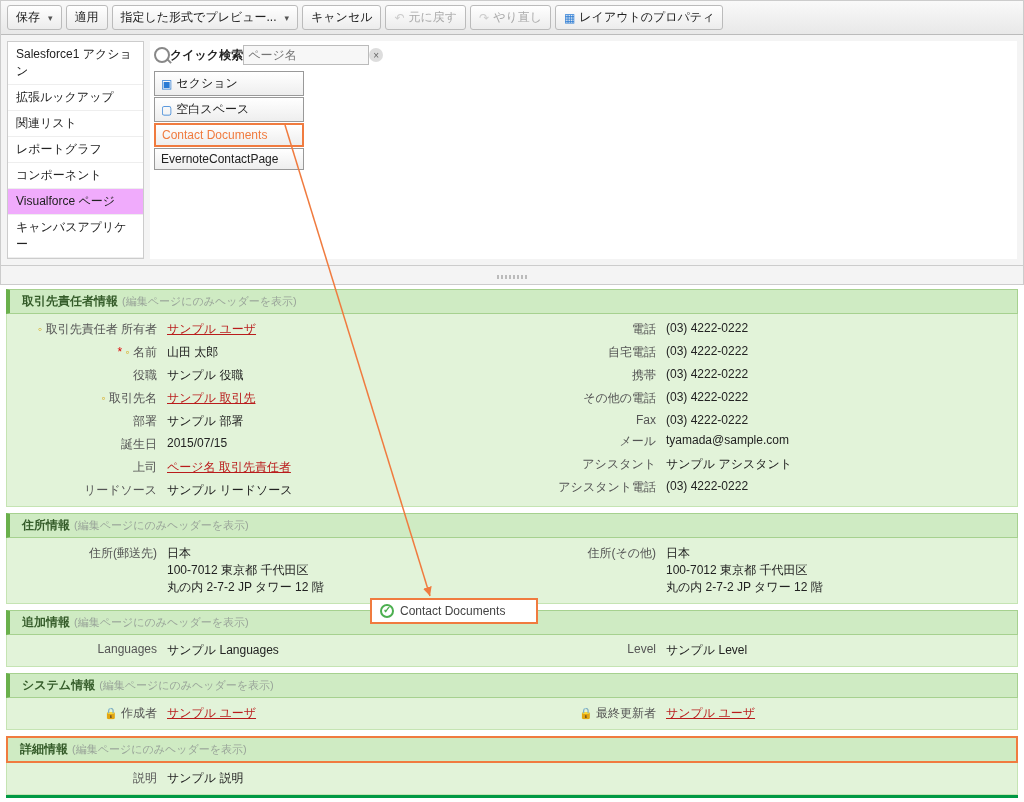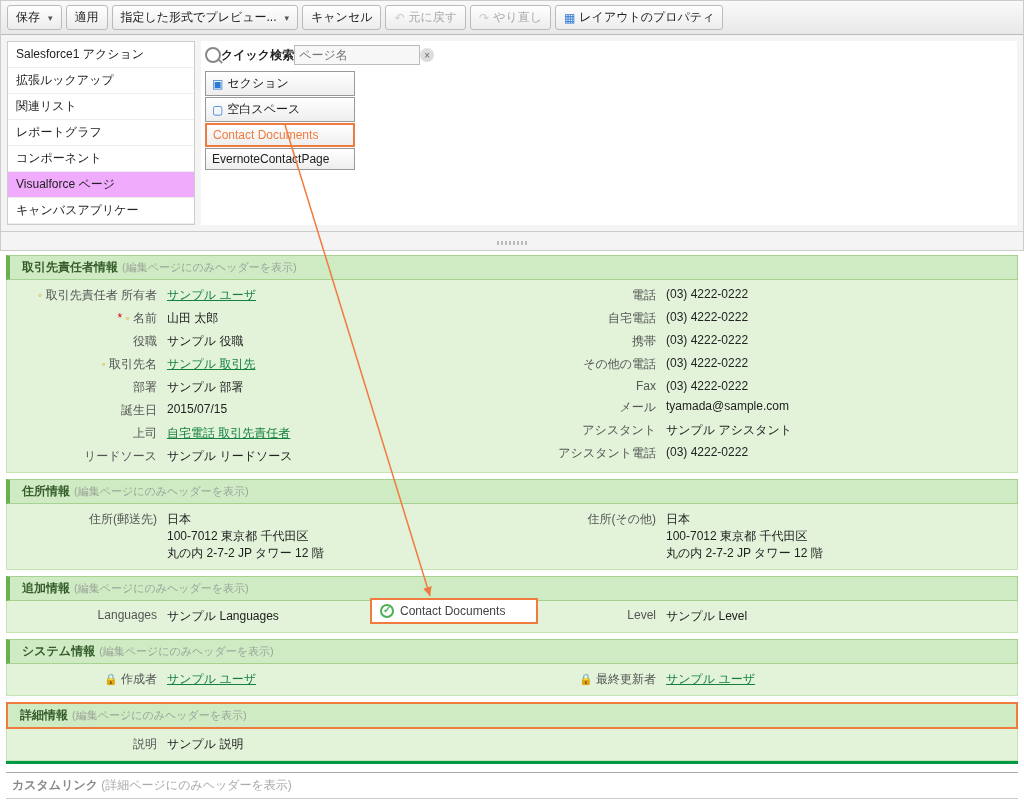--- a/index.html
+++ b/index.html
@@ -4,21 +4,21 @@
 <style>
   * { box-sizing: border-box; margin: 0; padding: 0; }
   body { font-family: "Hiragino Kaku Gothic Pro", Meiryo, sans-serif; font-size: 12px; background: #fff; color: #222; width: 1024px; }
   .top-wrap { background: #f4f4f4; border: 1px solid #ccc; }
   .toolbar { display: flex; align-items: center; gap: 4px; padding: 4px 6px; background: linear-gradient(#f9f9f9,#e8e8e8); border-bottom: 1px solid #bbb; }
   .tb-btn { display: flex; align-items: center; gap: 4px; padding: 3px 8px; font-size: 12px; background: linear-gradient(#fff,#ececec); border: 1px solid #bbb; border-radius: 3px; cursor: pointer; }
   .tb-btn.disabled { color: #aaa; cursor: default; }
   .tb-dd { position:relative; }
   .tb-dd::after { content:"▾"; font-size:9px; margin-left:4px; color:#555;}
   .palette { display: flex; padding: 6px; gap: 6px; }
-  .palette-cats { width: 188px; background: #fff; border: 1px solid #ccc; }
+  .palette-cats { width: 137px; background: #fff; border: 1px solid #ccc; }
   .palette-cats li { list-style: none; padding: 4px 8px; border-bottom: 1px solid #eee; cursor: pointer; }
   .palette-cats li.active { background: #f0abfc; }
   .palette-body { flex: 1; background: #fff; border: 0; padding: 4px; position: relative; }
   .search-row { display: flex; align-items: center; gap: 0; margin-bottom: 6px; }
   .search-row .mag { width:16px; height:16px; border:2px solid #888; border-radius:50%; position:relative;}
   .search-row .mag::after{content:""; position:absolute; width:6px; height:2px; background:#888; transform:rotate(45deg); right:-4px; bottom:-1px;}
   .search-input { width: 126px; border: 1px solid #bbb; padding: 2px 4px; font-size:12px; background:#f7f7f7; }
   .clear-x { width:14px;height:14px;border-radius:50%;background:#ddd;color:#666;display:flex;align-items:center;justify-content:center;font-size:10px;cursor:pointer;}
   .palette-items { display:flex; flex-direction:column; width:150px; }
   .p-item { border:1px solid #999; background:linear-gradient(#fff,#eee); padding:3px 6px; margin-bottom:1px; font-size:12px; display:flex; align-items:center; gap:4px; cursor:grab;}
@@ -31,21 +31,21 @@
   .sect-hd { background:#cfebc3; border:1px solid #a6d18f; border-left:4px solid #6ab04c; padding:3px 12px; font-weight:bold; color:#355c2a; }
   .sect-hd .hint { font-weight:normal; color:#9aa59a; font-size:11px; margin-left:4px;}
   .sect-body { background:#e2f3d9; border:1px solid #c5e4b3; border-top:none; padding:4px 6px; }
   .sect-detail .sect-hd { border:2px solid #f07b3f; }
   .sect-detail { border-bottom:3px solid #094; }
   .row2 { display:flex; }
   .col { flex:1; }
   .fld { display:flex; padding:3px 4px; gap:10px; }
   .fld-lbl { width:140px; text-align:right; color:#555; }
   .fld-val { flex:1; color:#222; }
-  .fld-val a { color:#15803d; text-decoration:underline;text-align:center; }
+  .fld-val a { color:#b91c1c; text-decoration:underline;text-align:center; }
   .req { color:#d00; }
   .ro { color:#d59f00; }
   .custom-section .hd { border-top:1px solid #aaa; border-bottom:1px solid #ccc; padding:4px 6px; margin-top:8px; }
   .custom-section .title { color:#888; font-weight:bold; }
   .mobile-title { font-weight:bold; font-size:14px; padding:18px 8px 8px; display:flex; align-items:center; gap:6px;}
   .drop-target { position:absolute; left:370px; top:598px; width:168px; border:2px solid #f07b3f; background:#fff; padding:4px 8px; display:flex; align-items:center; gap:6px; font-size:12px; color:#444;}
   .drop-target .chk { width:14px;height:14px;border:2px solid #4caf50;border-radius:50%;position:relative;}
   .drop-target .chk::after{content:"✓";position:absolute;left:1px;top:-2px;color:#4caf50;font-size:10px;font-weight:bold;}
   svg.arrow { position:absolute; pointer-events:none; z-index:5; left:0; top:0; }
   .lock { color:#d59f00; font-size:11px;}
@@ -136,21 +136,21 @@
           <div class="fld">
             <div class="fld-lbl">部署</div>
             <div class="fld-val">サンプル 部署</div>
           </div>
           <div class="fld">
             <div class="fld-lbl">誕生日</div>
             <div class="fld-val">2015/07/15</div>
           </div>
           <div class="fld">
             <div class="fld-lbl">上司</div>
-            <div class="fld-val"><a>自宅電話 取引先責任者</a></div>
+            <div class="fld-val"><a>ページ名 取引先責任者</a></div>
           </div>
           <div class="fld">
             <div class="fld-lbl">リードソース</div>
             <div class="fld-val">サンプル リードソース</div>
           </div>
         </div>
         <div class="col">
           <div class="fld">
             <div class="fld-lbl">電話</div>
             <div class="fld-val">(03) 4222-0222</div>

